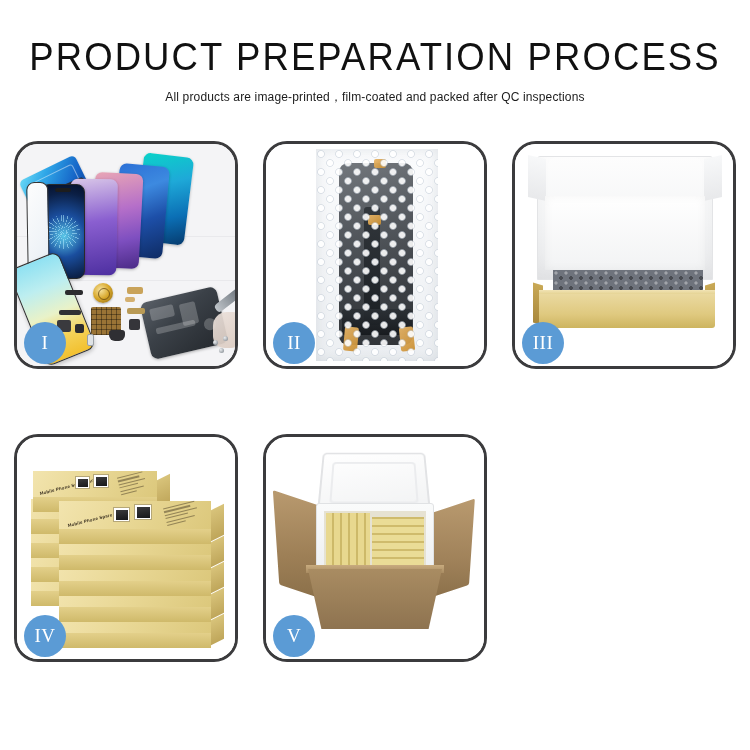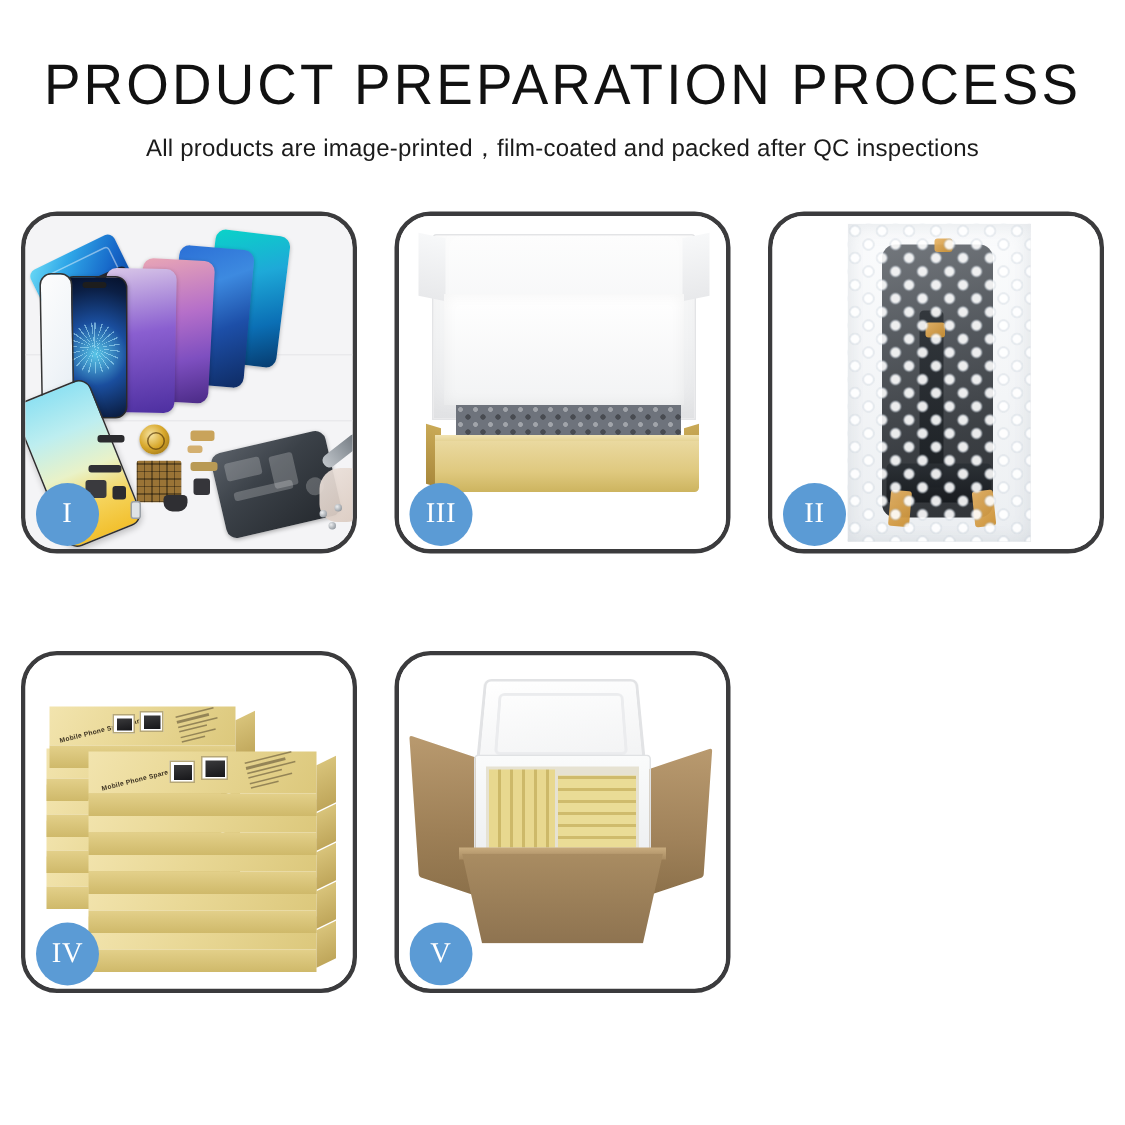--- a/index.html
+++ b/index.html
@@ -17,21 +17,21 @@
     font-size: 38px;
     font-weight: 400;
     letter-spacing: 2.2px;
     color: #111111;
     line-height: 1.05;
     transform: scaleX(0.96);
     font-family: "Liberation Sans", sans-serif;
   }
   .subtitle {
     margin-top: 11px;
-    font-size: 16px;
+    font-size: 12px;
     font-weight: 400;
     color: #1b1b1b;
     letter-spacing: 0.15px;
   }
 
   
   .grid {
     position: absolute;
     left: 14px; top: 141px;
     width: 722px; height: 550px;
@@ -321,46 +321,46 @@
         <div class="bit" style="left:92px;top:186px;width:16px;height:11px;background:#2f2f33;border-radius:3px 3px 6px 6px"></div>
         <div class="bit" style="left:70px;top:190px;width:7px;height:12px;background:#dfe3e6;border:1px solid #9aa0a6"></div>
         <div class="screw" style="left:196px;top:196px"></div>
         <div class="screw" style="left:206px;top:192px"></div>
         <div class="screw" style="left:202px;top:204px"></div>
       </div>
       <div class="badge">I</div>
     </div>
 
     <div class="panel">
-      <div class="panel-inner p3">
-        <div class="b3-lid"></div>
-        <div class="b3-foam"></div>
-        <div class="b3-contents"></div>
-        <div class="b3-left"></div>
-        <div class="b3-right"></div>
-        <div class="b3-rim"></div>
-        <div class="b3-front"></div>
-      </div>
-      <div class="badge">III</div>
-    </div>
-
-    <div class="panel">
       <div class="panel-inner p2">
         <div class="bag">
           <div class="screen2"></div>
           <div class="flex2"></div>
           <div class="conn2"></div>
           <div class="tape t1"></div>
           <div class="tape t2"></div>
           <div class="tape t3"></div>
           <div class="tape t4"></div>
           <div class="bubbles"></div>
         </div>
       </div>
       <div class="badge">II</div>
+    </div>
+
+    <div class="panel">
+      <div class="panel-inner p3">
+        <div class="b3-lid"></div>
+        <div class="b3-foam"></div>
+        <div class="b3-contents"></div>
+        <div class="b3-left"></div>
+        <div class="b3-right"></div>
+        <div class="b3-rim"></div>
+        <div class="b3-front"></div>
+      </div>
+      <div class="badge">III</div>
     </div>
 
     <div class="panel">
       <div class="panel-inner p4">
         <div class="stack">
 
           <div class="bx" style="left:0px; top:112px; width:116px; height:20px;">
             <div class="face-top"></div>
               <div class="face-front"></div>
               <div class="face-side"></div>

